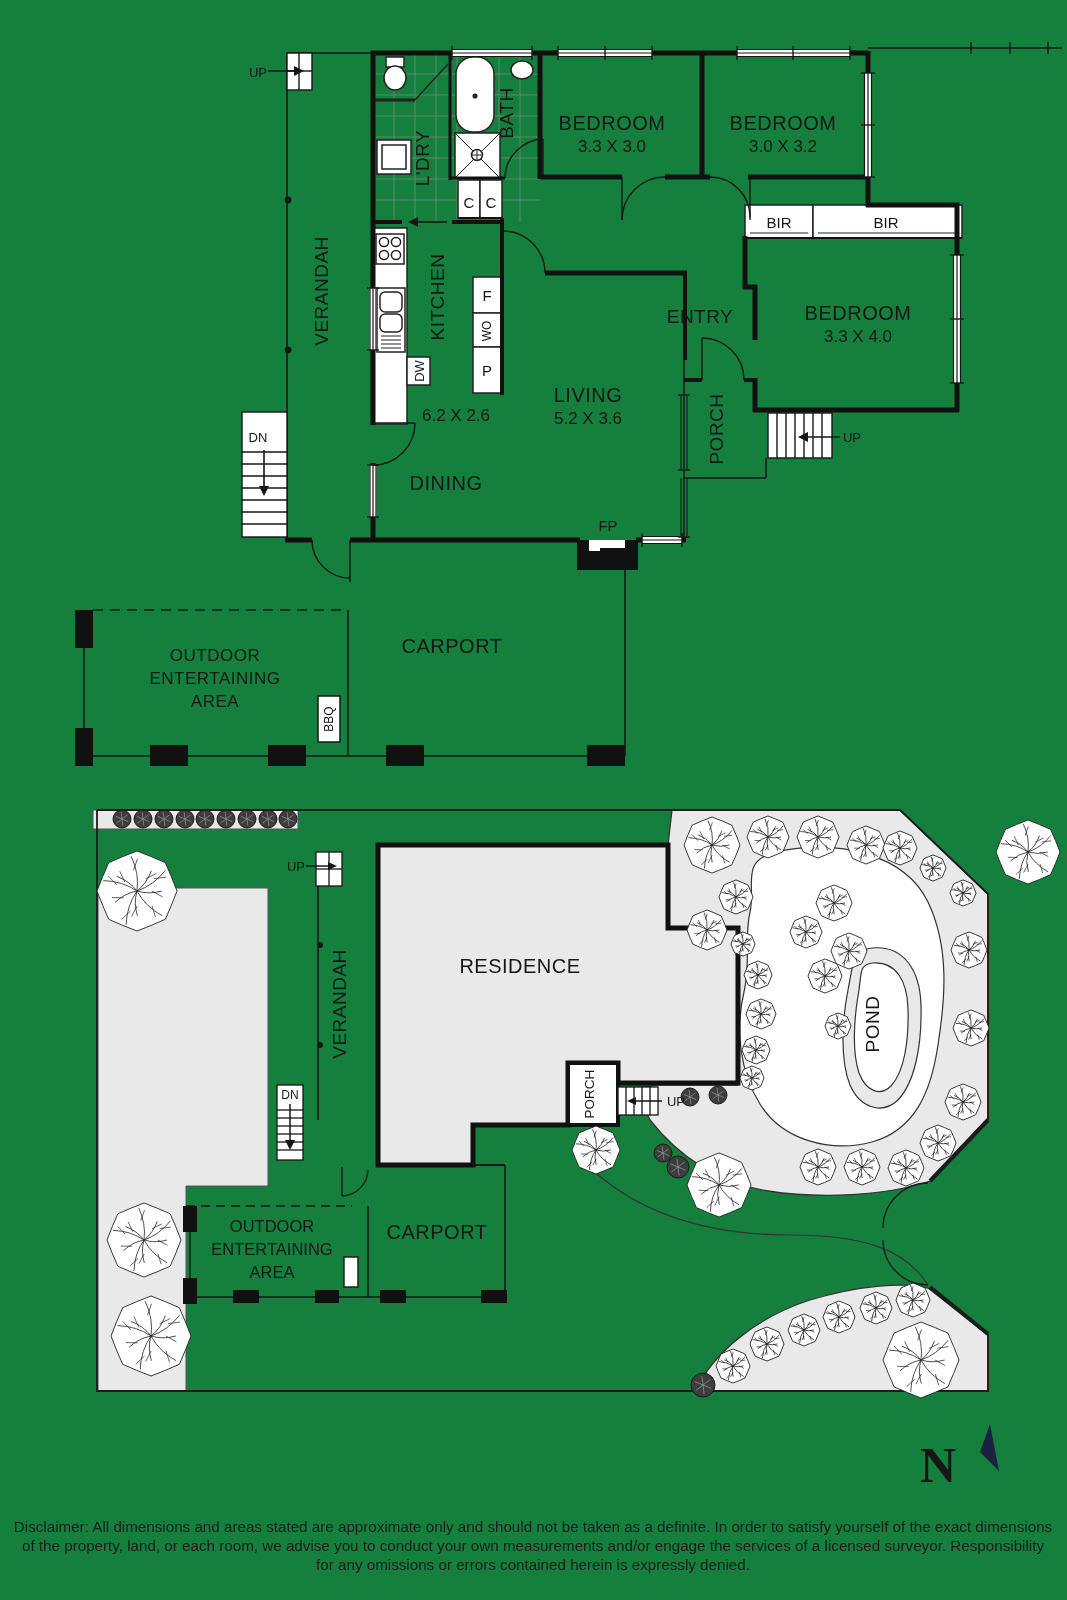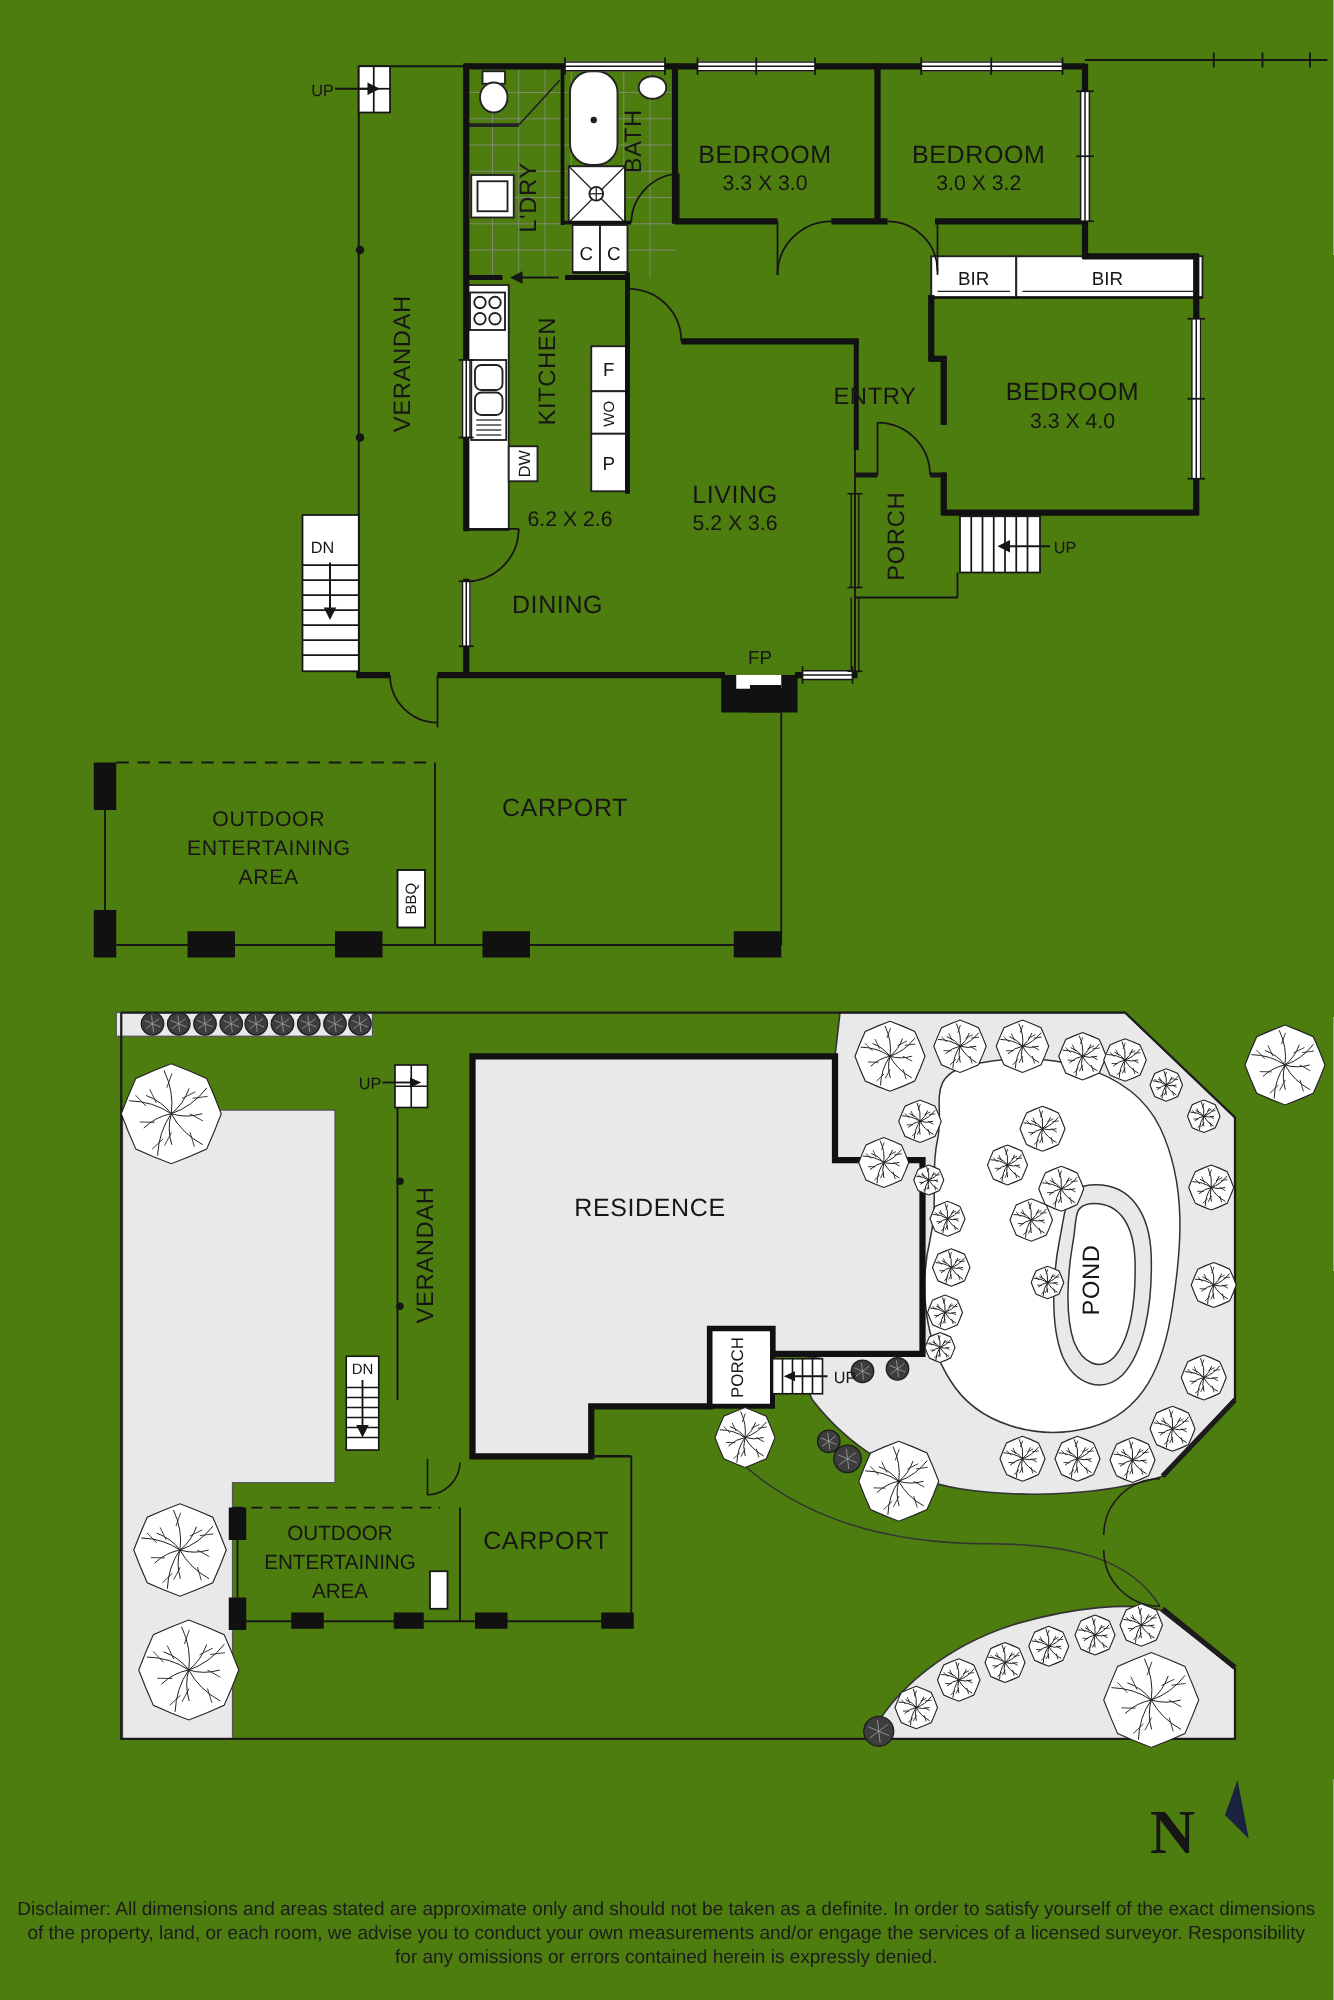--- a/index.html
+++ b/index.html
@@ -1,16 +1,16 @@
 <!DOCTYPE html>
 <html><head>
 <meta charset="utf-8">
 <style>
   html,body{margin:0;padding:0;background:#fff;}
-  .page{position:relative;width:1067px;height:1600px;background:#4d7c0f;overflow:hidden;}
+  .page{position:relative;width:1067px;height:1600px;background:#15803d;overflow:hidden;}
   svg text{font-family:"Liberation Sans", sans-serif; fill:#161616;}
   .room{font-size:20px;letter-spacing:.5px;}
   .dims{font-size:17px;}
   .vlab{font-size:19px;letter-spacing:.5px;}
   .small{font-size:13px;}
   .tiny{font-size:12px;}
   .fix{font-size:15px;}
   .outd{font-size:17px;letter-spacing:.5px;}
   .disc{font-size:15.2px;fill:#1c1c1c;}
   .north{font-family:"Liberation Serif", serif;font-weight:bold;font-size:50px;}

